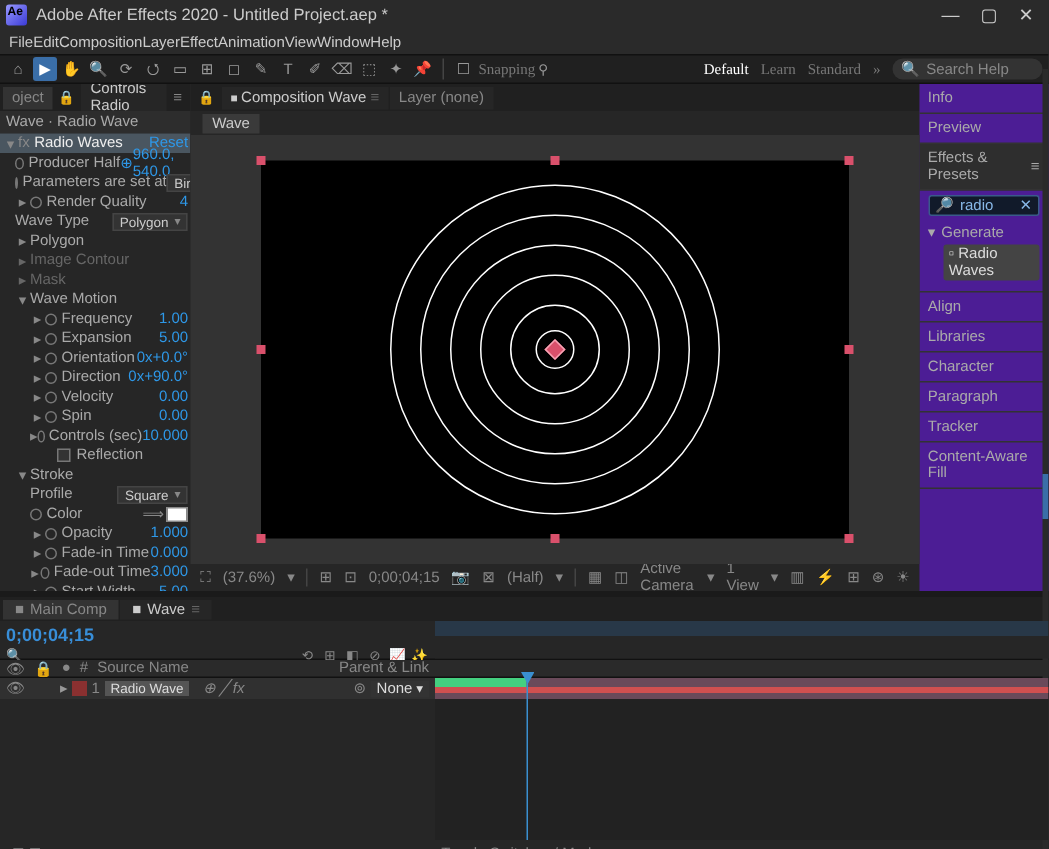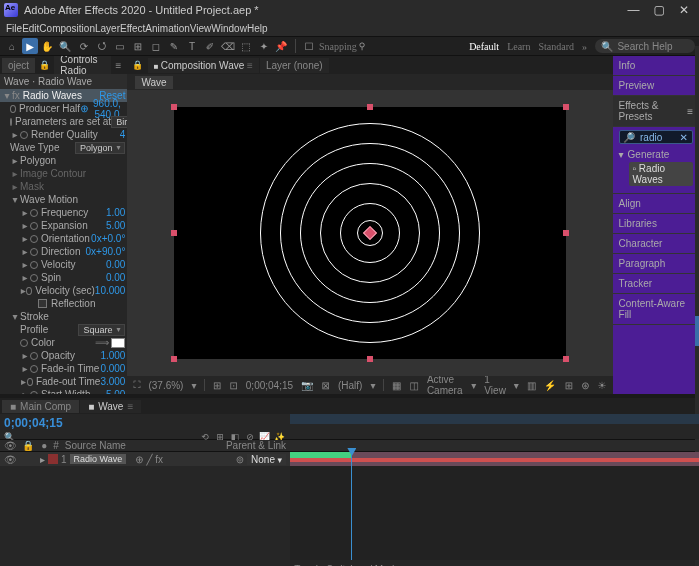--- a/index.html
+++ b/index.html
@@ -22,21 +22,21 @@
   .search-box { background:#333; border-radius:8px; height:14px; width:100px; display:flex; align-items:center; padding:0 6px; gap:4px; color:#888;}
   .mid-section { display:flex; height: 338px; }
   .left-panel { width: 168px; background:#262626; display:flex; flex-direction:column; overflow:hidden;}
   .panel-tabs { height:18px; background:#202020; display:flex; align-items:center; padding:0 2px; gap:1px;}
   .ptab { padding:2px 6px; background:#333; color:#888; font-size:10px; cursor:pointer;}
   .ptab.active { background:#262626; color:#ccc;}
   .panel-head { background:#2d2d2d; color:#aaa; font-size:10px; padding:2px 4px;}
   .effect-block .row { display:flex; align-items:center; height:13px; padding:0 2px; }
   .effect-block .tw { width:10px; text-align:center; color:#888; cursor:pointer;}
   .effect-block .lbl { color:#aaa; font-size:10px; flex:0 0 auto;}
-  .effect-block .val { margin-left:auto; font-size:10px;text-align:center;}
+  .effect-block .val { margin-left:auto; font-size:10px;}
   .val.blue { color:#2e98e8; text-decoration:underline; text-decoration-color:transparent;}
   .effect-block .row.sel { background:#4a5660; }
   .effect-block .row.sel .lbl { color:#eee;}
   .effect-block .reset { margin-left:auto; color:#2e98e8; font-size:10px;}
   .effect-block .stop { width:8px; height:8px; border:1px solid #777; border-radius:50%; margin-right:3px;}
   .effect-block .dd { margin-left:auto; background:#333; border:1px solid #444; color:#ccc; font-size:9px; padding:0 4px; height:12px; display:flex; align-items:center; gap:4px;}
   .effect-block .dd::after { content:"▾"; font-size:8px; color:#888;}
   .effect-block .swatch { width:14px; height:10px; background:#fff; border:1px solid #888; margin-left:2px;}
   .effect-block .chk { width:9px; height:9px; border:1px solid #777; margin-right:4px; background:#333;}
   .effect-block .ind1 { padding-left:10px;}
@@ -240,21 +240,21 @@
         </div>
       <div class="row ind2">
           <span class="tw">▸</span>
           <span class="stop"></span>
           <span class="lbl">Spin</span>
           <span class="val blue">0.00</span>
         </div>
       <div class="row ind2">
           <span class="tw">▸</span>
           <span class="stop"></span>
-          <span class="lbl">Velocity (sec)</span>
+          <span class="lbl">Controls (sec)</span>
           <span class="val blue">10.000</span>
         </div>
       <div class="row ind2">
           <span style="width:18px;"></span>
           <span class="chk"></span>
           <span class="lbl">Reflection</span>
         </div>
       <div class="row ind1">
           <span class="tw">▾</span>
           <span class="lbl">Stroke</span>
@@ -425,21 +425,21 @@
   </div>
   <div class="tl-layers">
     <div class="tl-layers-left">
       <div class="layer-row">
         <span class="eye">👁</span>
         <span style="width:20px;"></span>
         <span>▸</span>
         <span class="color"></span>
         <span style="color:#888;">1</span>
         <span class="lname">Radio Wave</span>
-        <span style="margin-left:6px;color:#888;">⊕ ╱ fx</span>
+        <span style="margin-left:6px;color:#888;font-style:italic;">⊕ ╱ fx</span>
         <span style="margin-left:auto;color:#888;">⊚</span>
         <span class="lname" style="background:#333;"><span>None</span> ▾</span>
       </div>
     </div>
     <div class="tl-layers-right">
       <div class="layer-bar">
         <div class="inner" style="width:15%;"></div>
         <div class="inner2"></div>
       </div>
       <div class="cti" style="left:15%;"></div>

